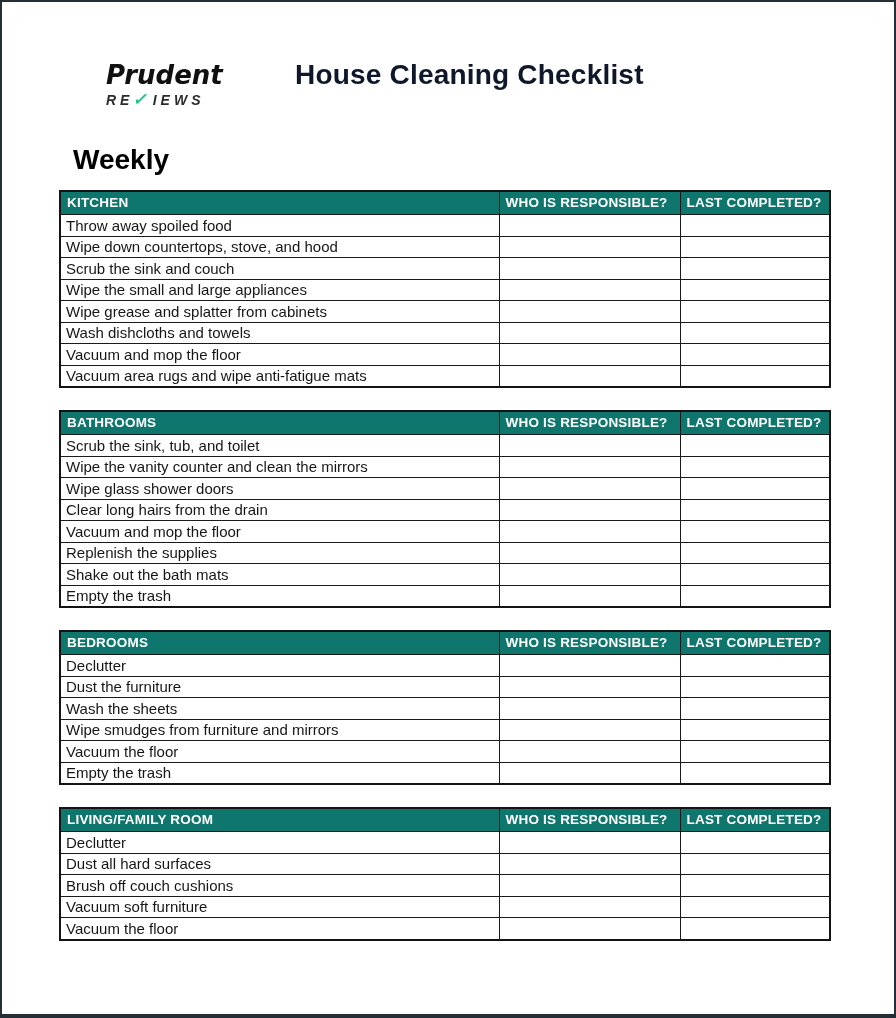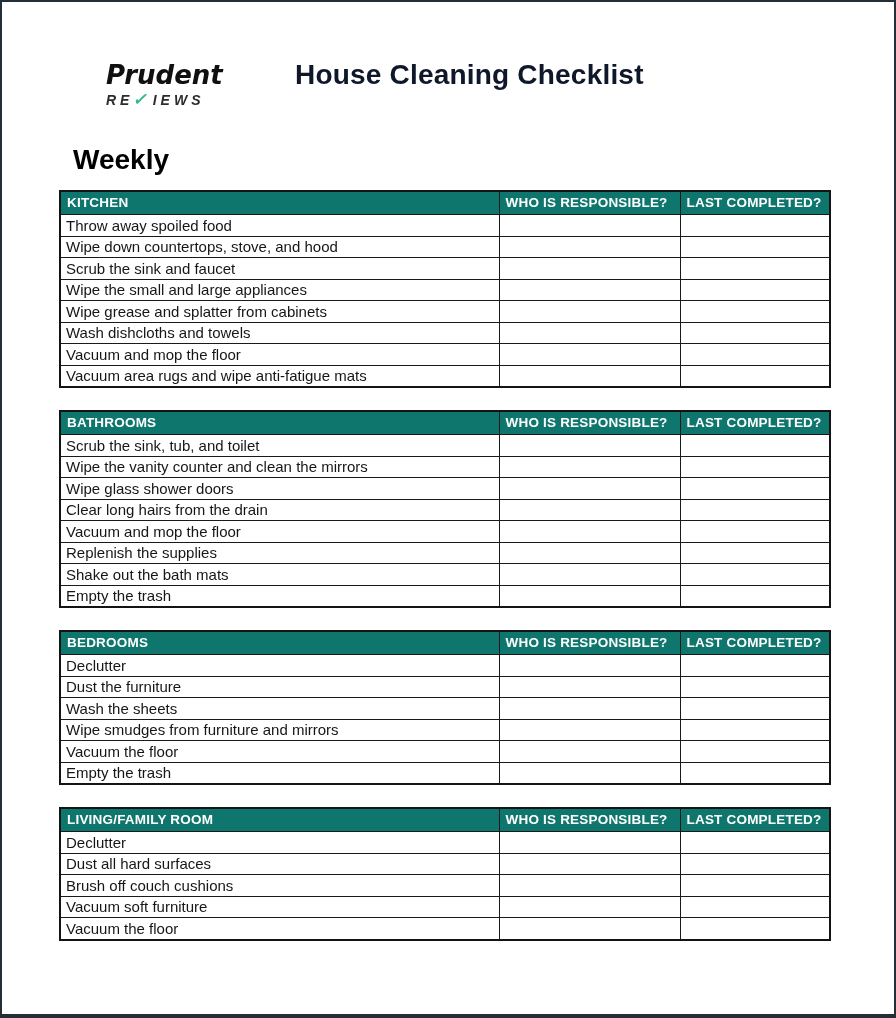--- a/index.html
+++ b/index.html
@@ -146,21 +146,21 @@
             <td>Throw away spoiled food</td>
             <td></td>
             <td></td>
           </tr>
           <tr>
             <td>Wipe down countertops, stove, and hood</td>
             <td></td>
             <td></td>
           </tr>
           <tr>
-            <td>Scrub the sink and faucet</td>
+            <td>Scrub the sink and couch</td>
             <td></td>
             <td></td>
           </tr>
           <tr>
             <td>Wipe the small and large appliances</td>
             <td></td>
             <td></td>
           </tr>
           <tr>
             <td>Wipe grease and splatter from cabinets</td>

